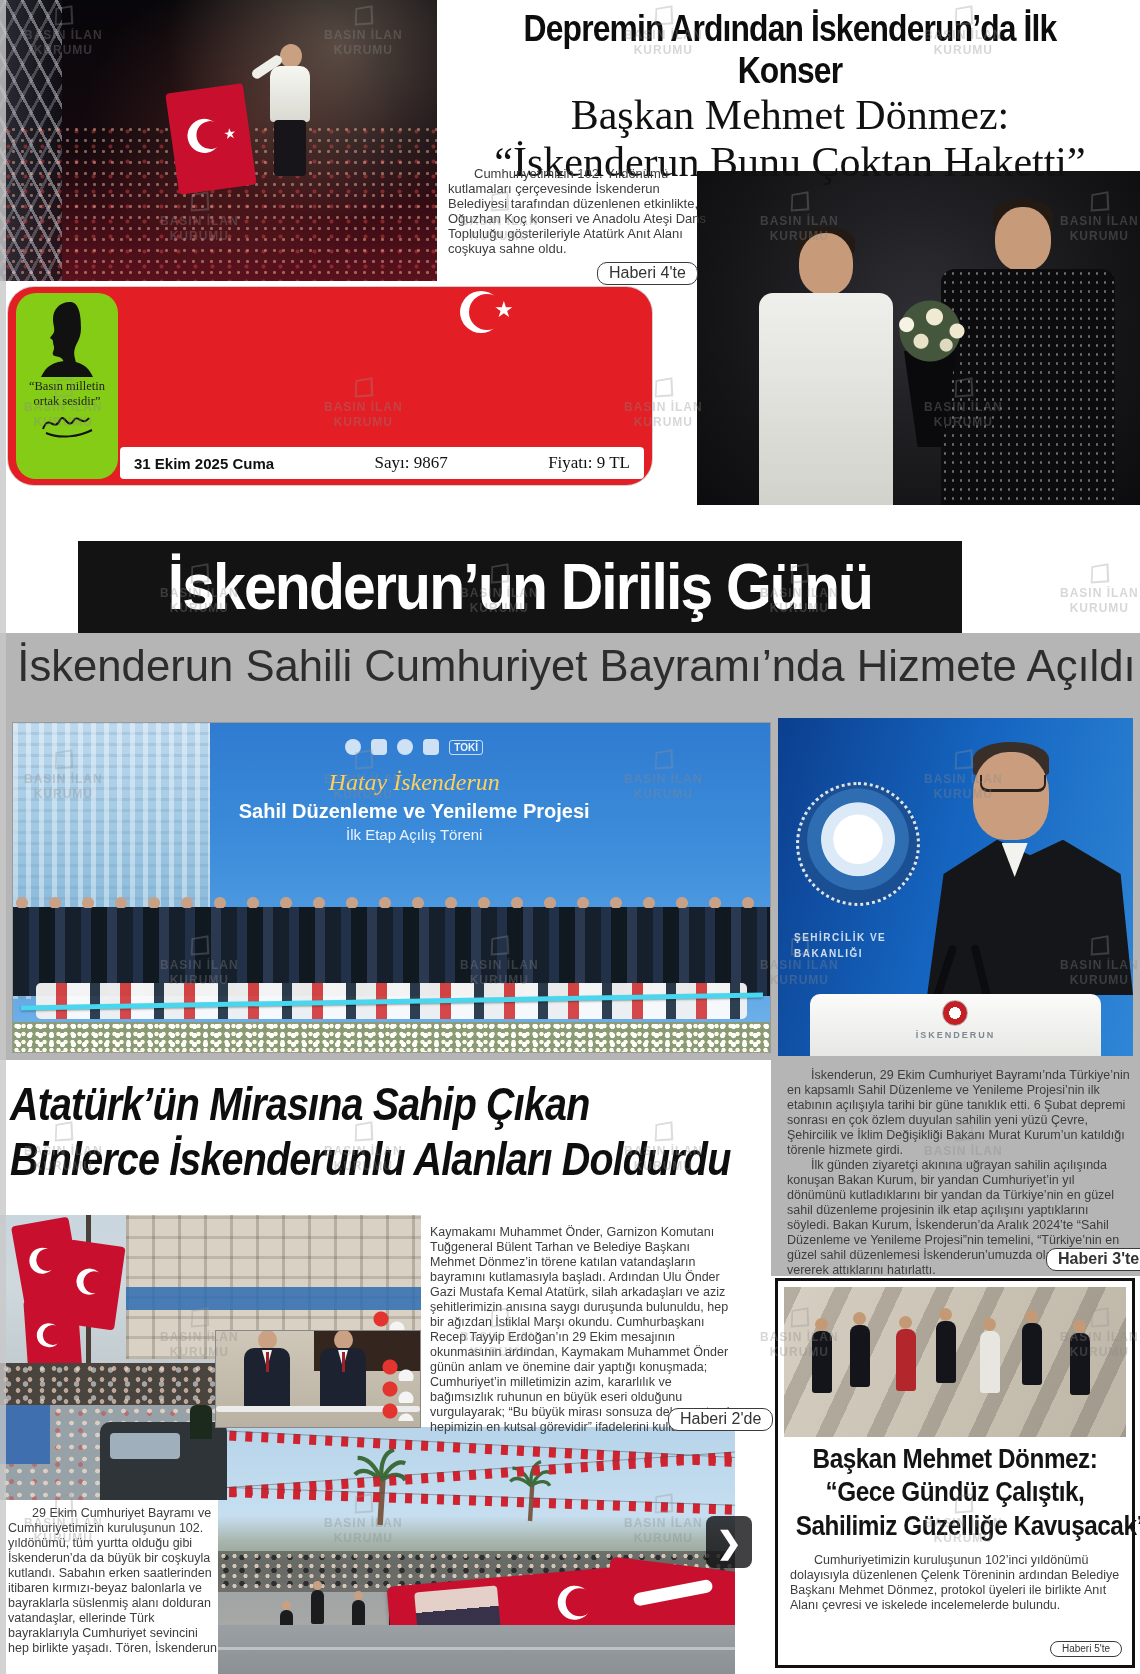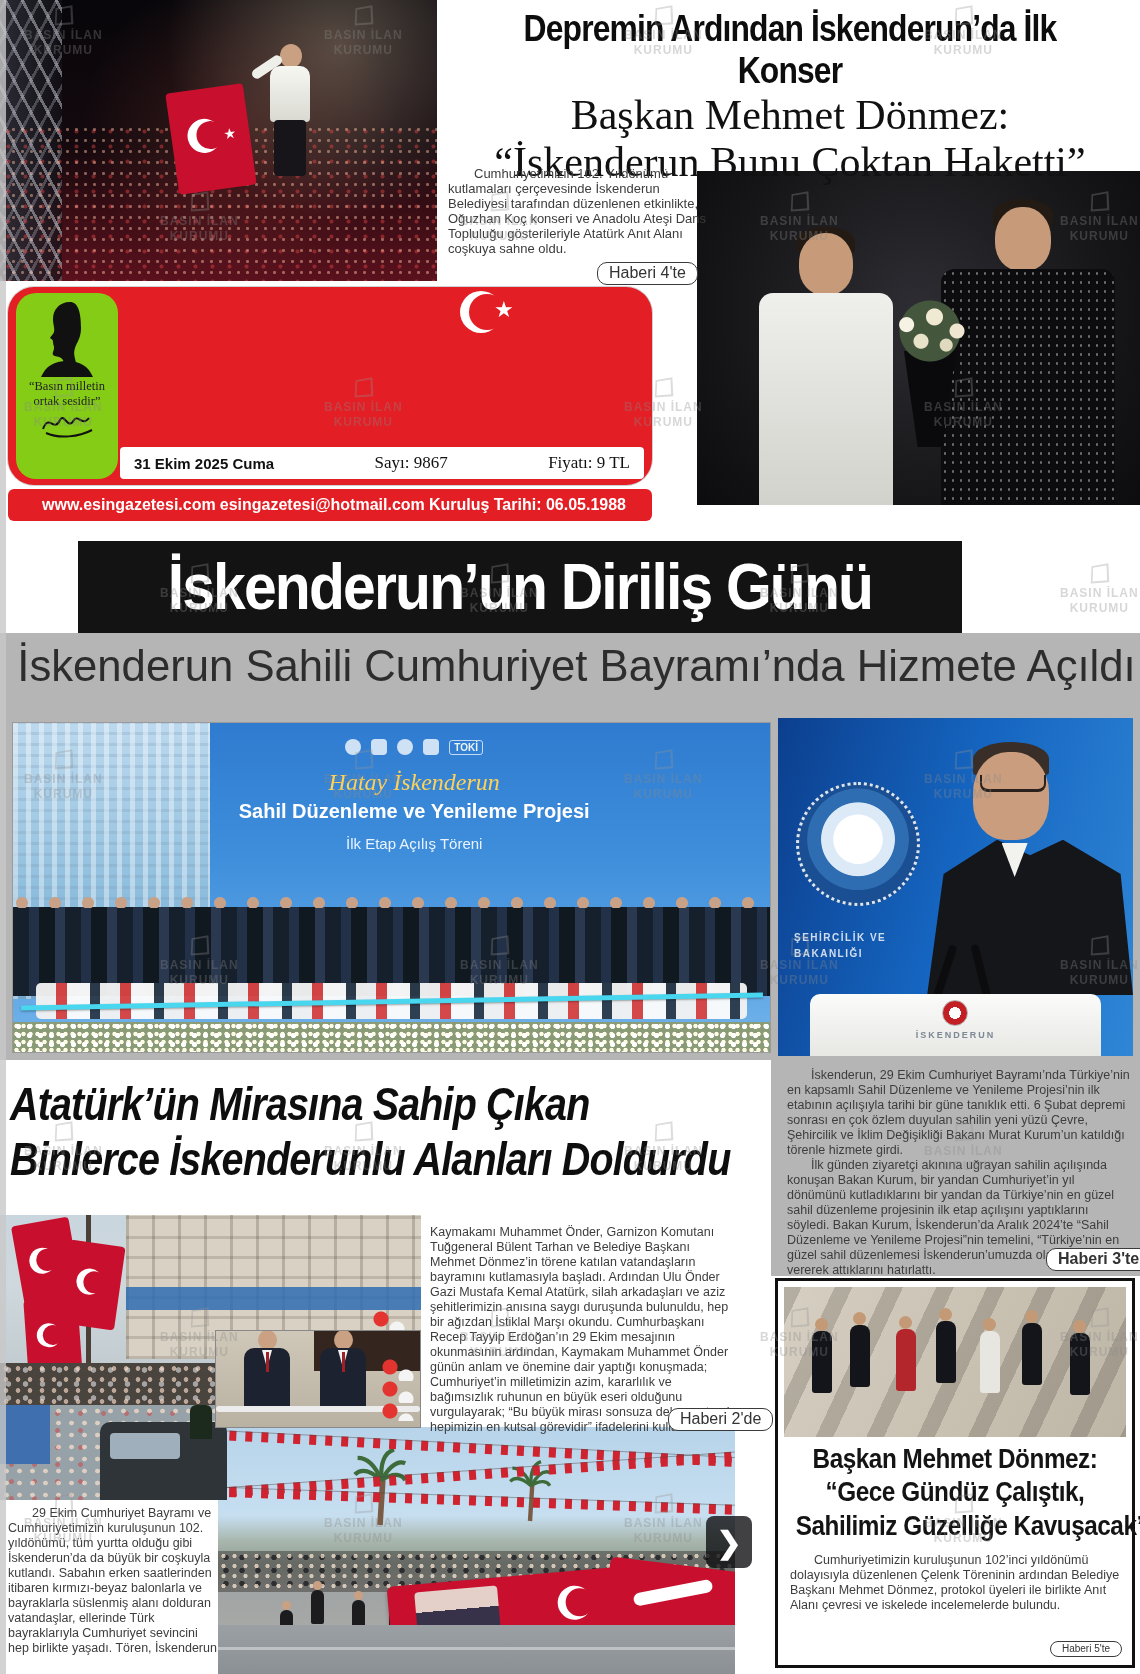--- a/index.html
+++ b/index.html
@@ -103,21 +103,21 @@
   .city::after{content:"";position:absolute;inset:0;
     background-image:repeating-linear-gradient(90deg,rgba(255,255,255,.55) 0 5px,transparent 5px 13px),
                      repeating-linear-gradient(0deg,rgba(120,150,175,.35) 0 3px,transparent 3px 11px);opacity:.7;}
   .stage-banner{position:absolute;left:29%;top:5%;width:48%;text-align:center;color:#fff;}
   .logo-row{display:flex;justify-content:center;gap:10px;align-items:center;margin-bottom:14px;opacity:.9;}
   .logo-dot{width:16px;height:16px;border-radius:4px;background:rgba(255,255,255,.85);}
   .logo-dot.round{border-radius:50%;}
   .toki{font-size:10px;font-weight:bold;color:#fff;border:1px solid rgba(255,255,255,.8);border-radius:3px;padding:1px 4px;}
   .sb-script{font-family:"Liberation Serif",serif;font-style:italic;font-weight:normal;font-size:24px;color:#ffd257;}
   .sb-l1{font-weight:bold;font-size:20px;margin-top:4px;}
-  .sb-l2{font-size:15px;color:#e9f3ff;margin-top:12px;}
+  .sb-l2{font-size:15px;color:#e9f3ff;margin-top:3px;}
   .vip-row{position:absolute;left:0;top:56%;width:100%;height:27%;
     background:repeating-linear-gradient(90deg,#16202c 0 16px,#223048 16px 26px,#101820 26px 42px,#2a3850 42px 52px);}
   .vip-row::before{content:"";position:absolute;left:0;top:-13px;width:100%;height:14px;
     background-image:radial-gradient(circle at 9px 9px,#c8a186 5.5px,transparent 6.5px);background-size:33px 14px;}
   .kids-row{position:absolute;left:3%;top:79%;width:94%;height:11%;border-radius:5px;opacity:.96;
     background:repeating-linear-gradient(90deg,#f2f2f2 0 20px,#d84343 20px 31px,#fcfcfc 31px 54px,#2b3a4a 54px 64px);}
   .ribbon{position:absolute;left:1%;top:84%;width:98%;height:5px;background:#49d6ef;transform:rotate(-1deg);
     box-shadow:0 1px 2px rgba(0,0,0,.35);}
   .flowers{position:absolute;left:0;bottom:0;width:100%;height:9%;background-color:#8a9b77;
     background-image:radial-gradient(circle,#fff 2.2px,transparent 3px),radial-gradient(circle,#fffbe4 1.8px,transparent 2.6px);
@@ -319,25 +319,20 @@
     <div class="logo-crescent">
       <span class="c">
           <i></i>
         </span>
         <i class="s">★</i>
     </div>
     <div class="date-strip">
       <span class="d">31 Ekim 2025 Cuma</span>
       <span class="s">Sayı:  9867</span>
       <span class="s">Fiyatı: 9 TL</span>
-    </div>
-    <div class="red-bar">
-      <span>www.esingazetesi.com</span>
-      <span>esingazetesi@hotmail.com</span>
-      <span>Kuruluş Tarihi: 06.05.1988</span>
     </div>
   </div>
 
   <div class="abs black-banner">
     <span>İskenderun’un Diriliş Günü</span>
   </div>
   <div class="abs gray-band"></div>
   <div class="abs gray-band2"></div>
   <div class="abs subhead">
     <span>İskenderun Sahili Cumhuriyet Bayramı’nda Hizmete Açıldı</span>

